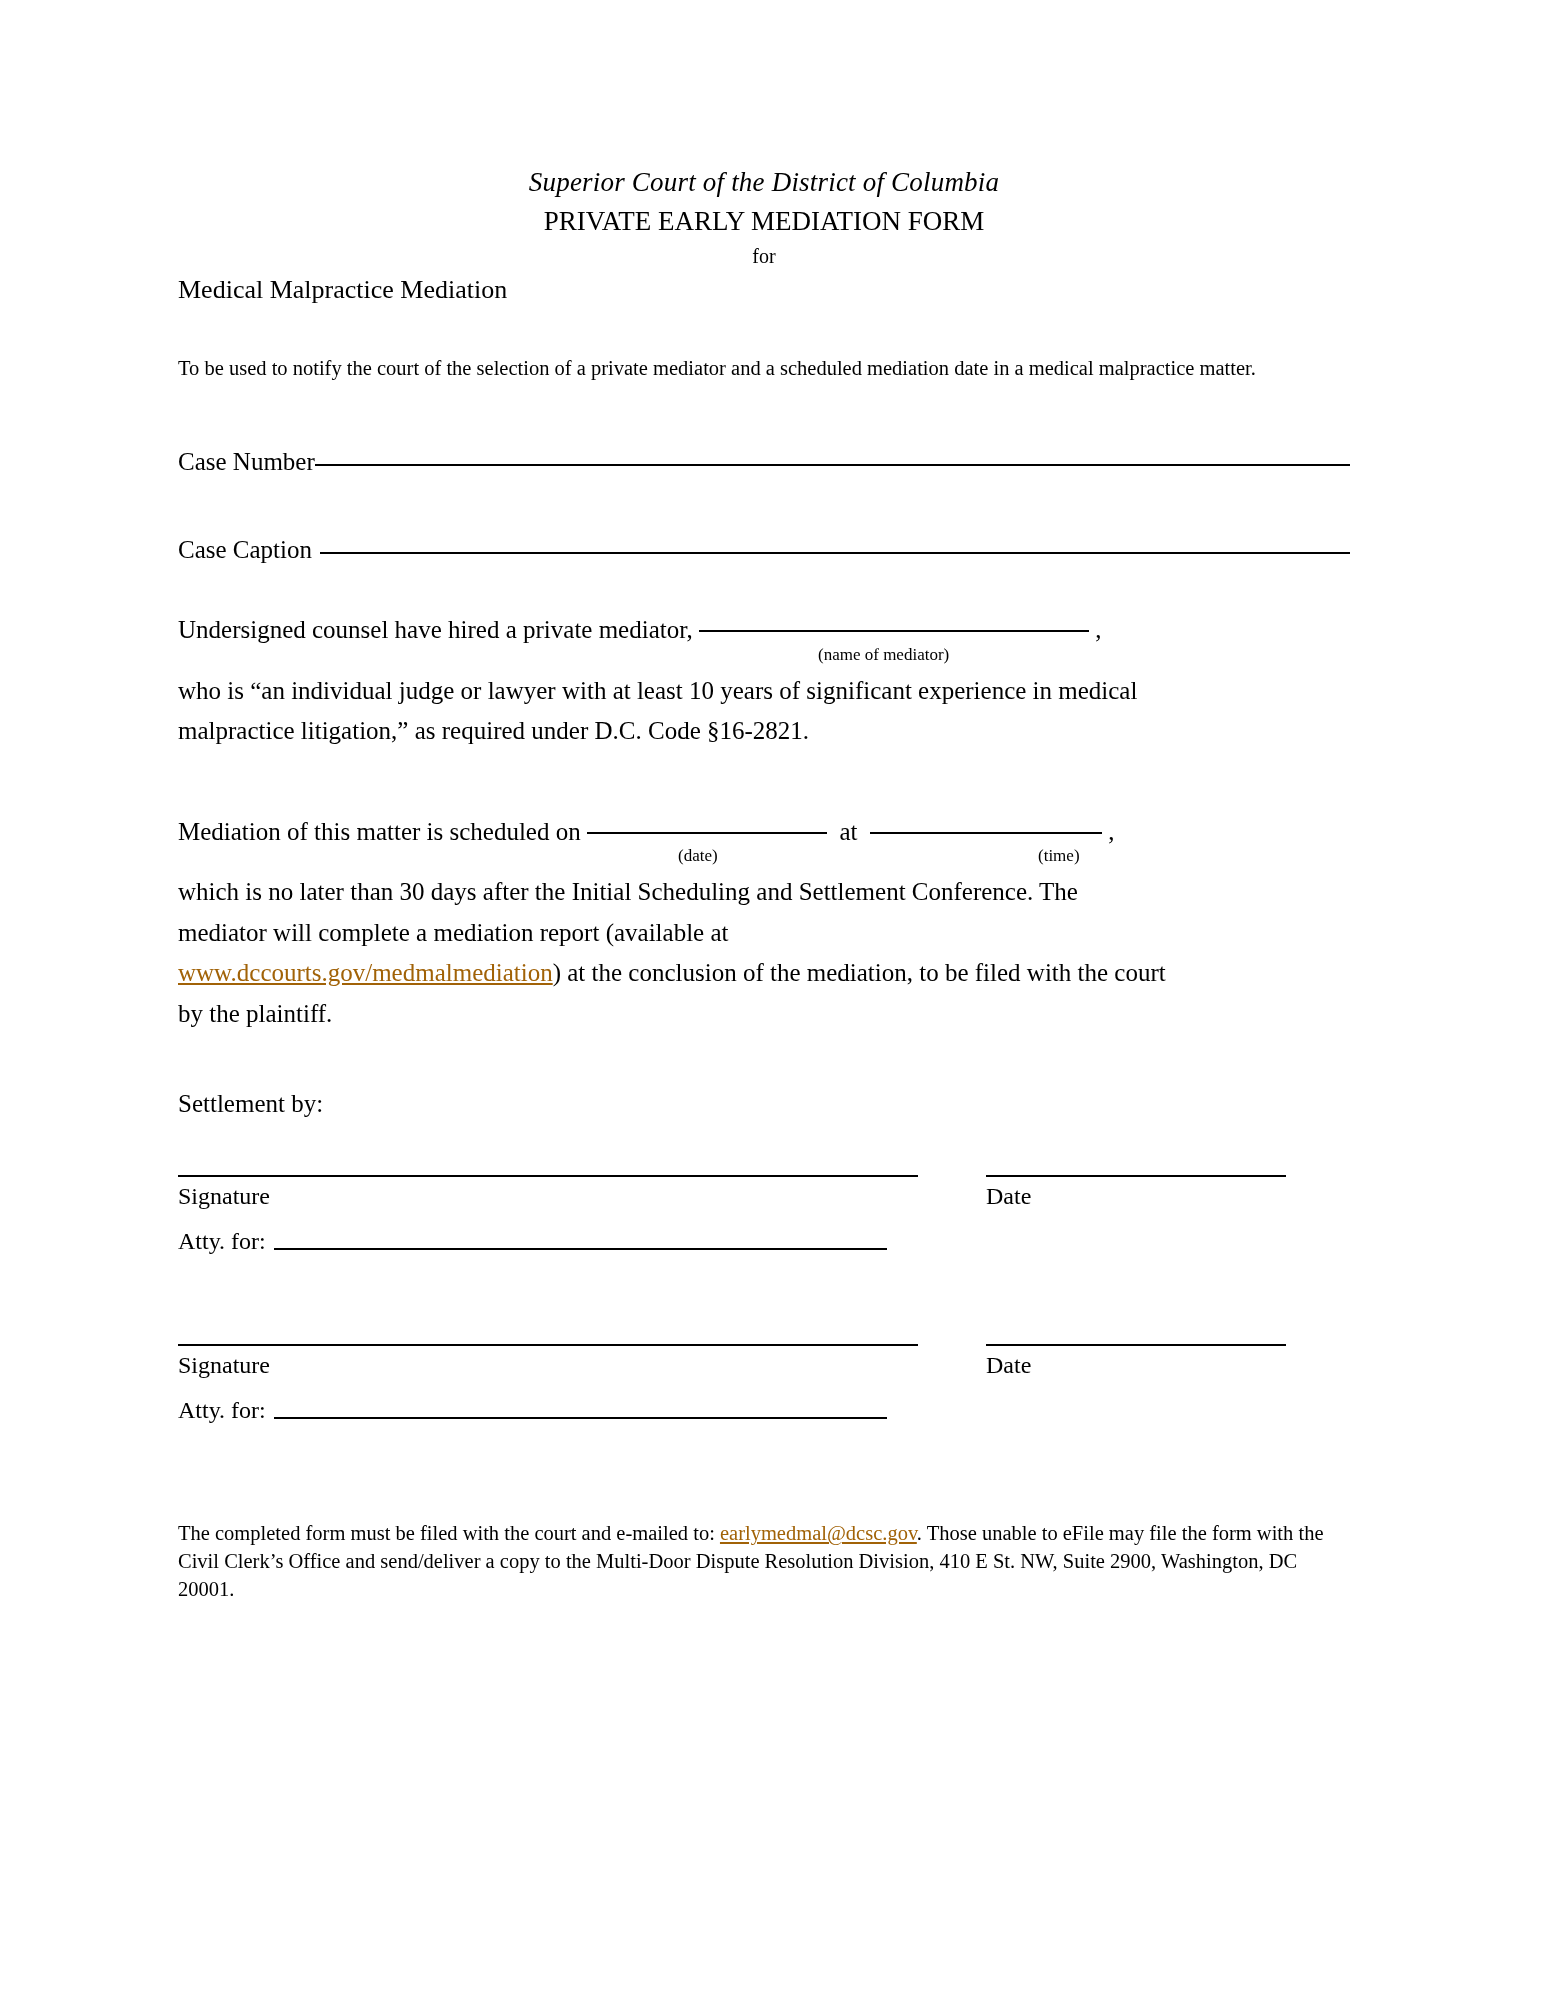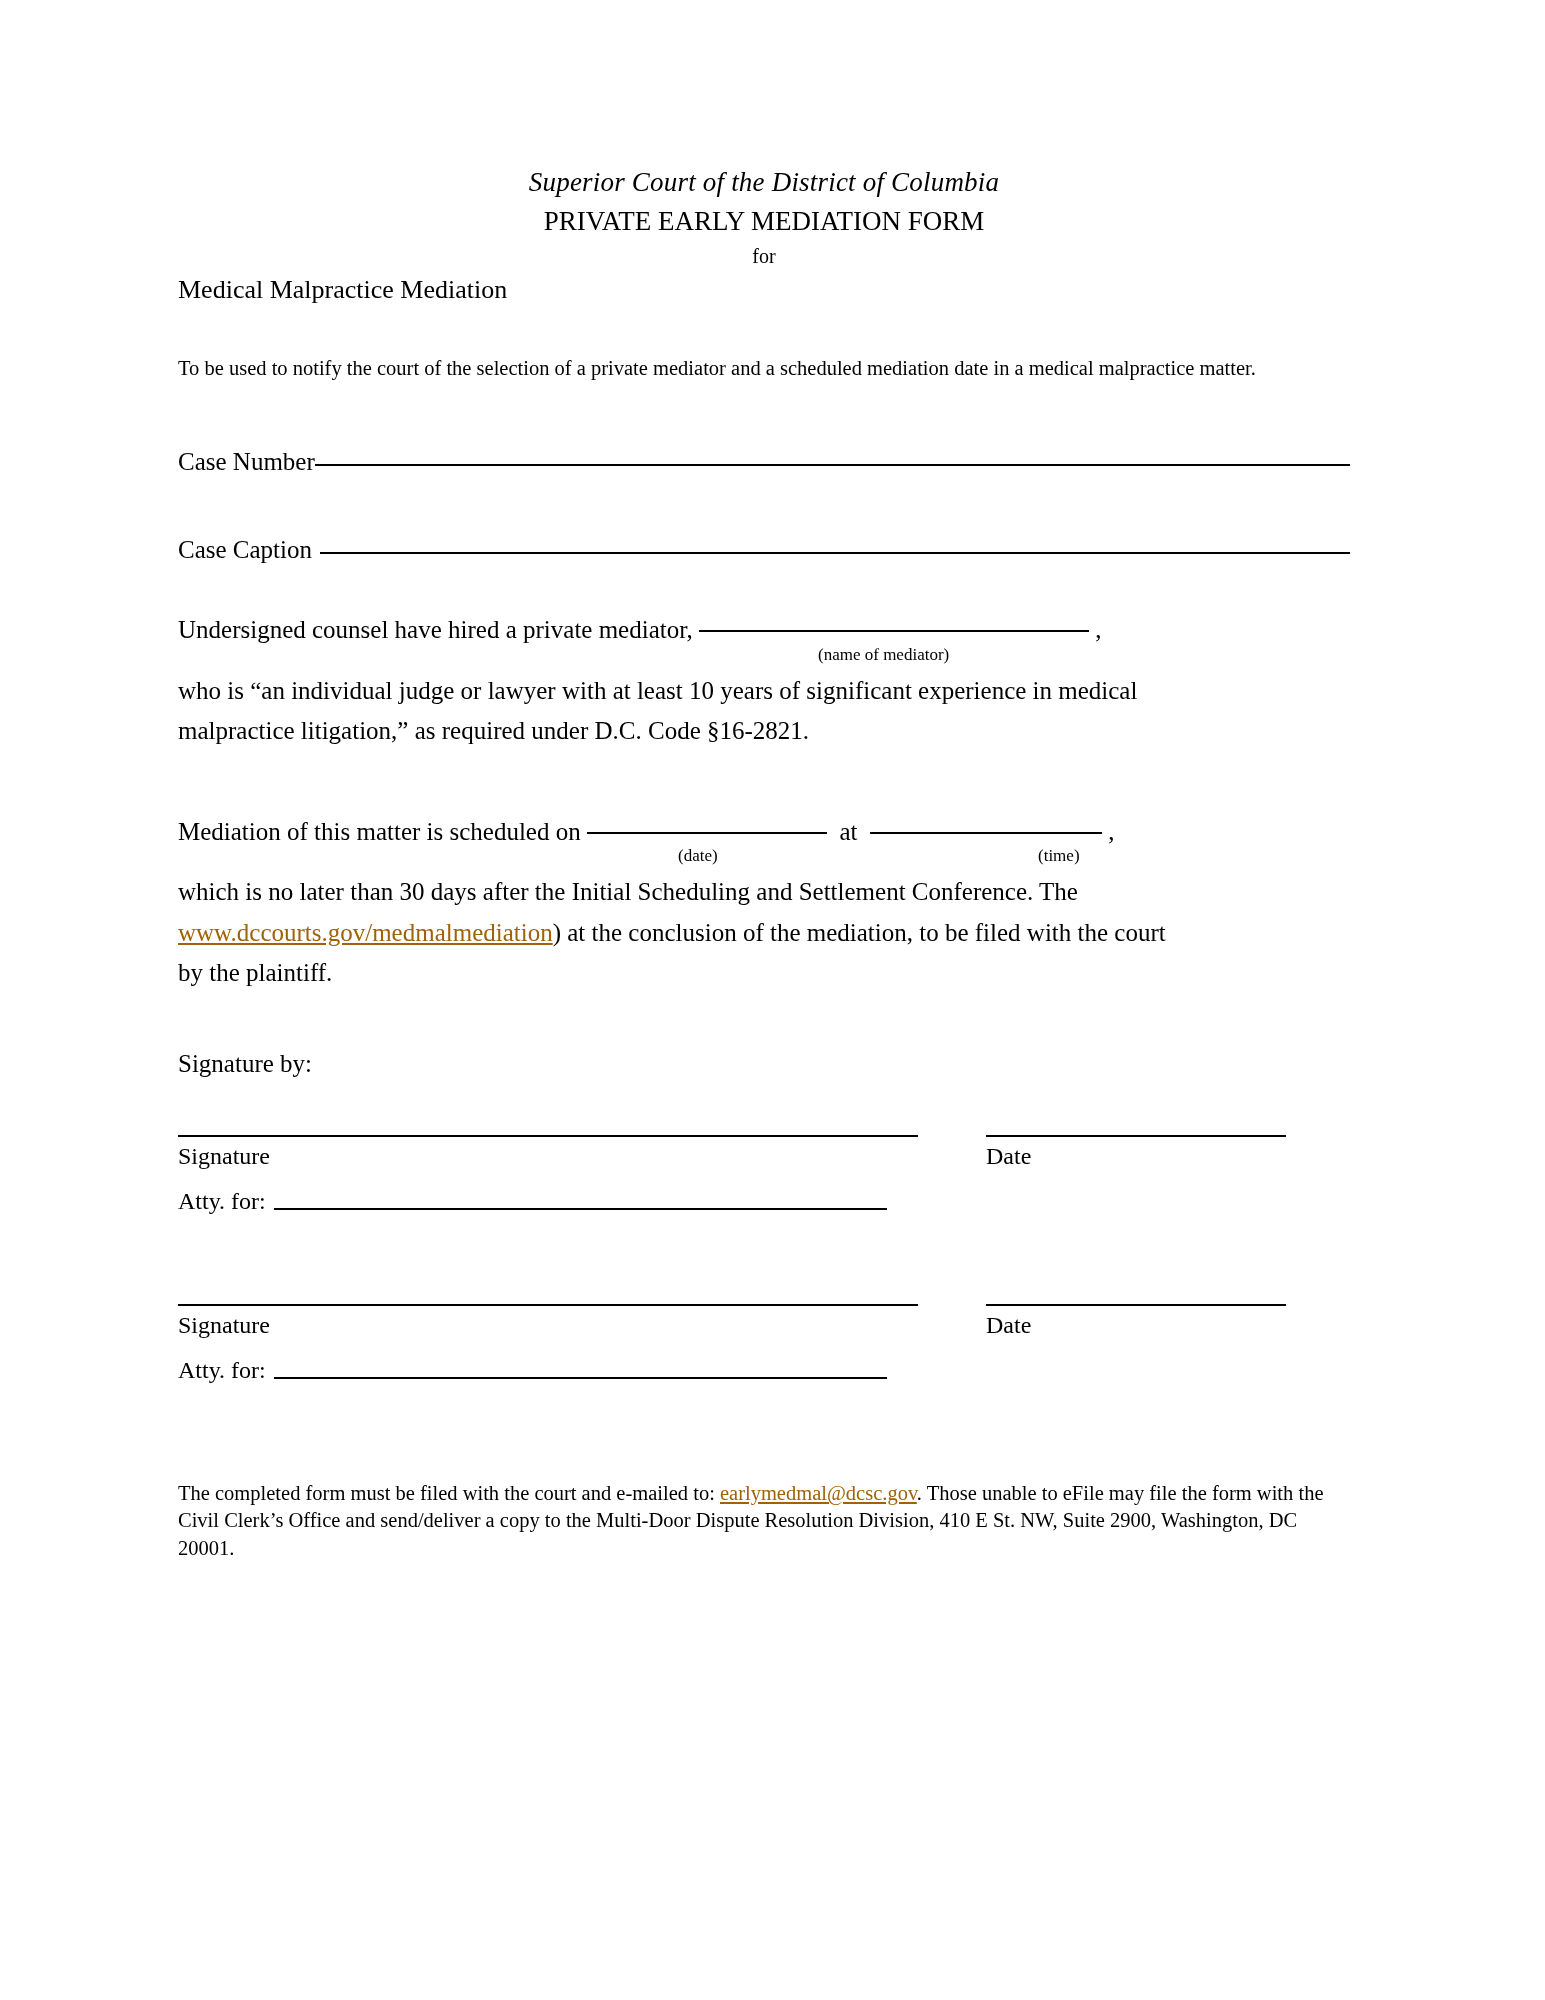--- a/index.html
+++ b/index.html
@@ -211,27 +211,30 @@
       <span>,</span>
     </div>
     <div class="caption-row">
       <span class="caption-abs" style="left:500px; top:-6px;">(date)</span>
       <span class="caption-abs" style="left:860px; top:-6px;">(time)</span>
     </div>
     <div class="para para-tight">
       <span>which is no later than 30 days after the Initial Scheduling and Settlement Conference. The</span>
     </div>
     <div class="para para-tight">
+      <span>mediator will complete a mediation report (available at</span>
+    </div>
+    <div class="para para-tight">
       <a class="link" href="#">www.dccourts.gov/medmalmediation</a><span>) at the conclusion of the mediation, to be filed with the court</span>
     </div>
     <div class="para para-tight">
       <span>by the plaintiff.</span>
     </div>
 
-    <div class="submitted">Signature by:</div>
+    <div class="submitted">Settlement by:</div>
 
     <div class="sig-block">
       <div class="sig-lines">
         <span class="sig-rule"></span>
         <span class="date-rule"></span>
       </div>
       <div class="sig-labels">
         <span class="sig-label-sig">Signature</span>
         <span>Date</span>
       </div>

